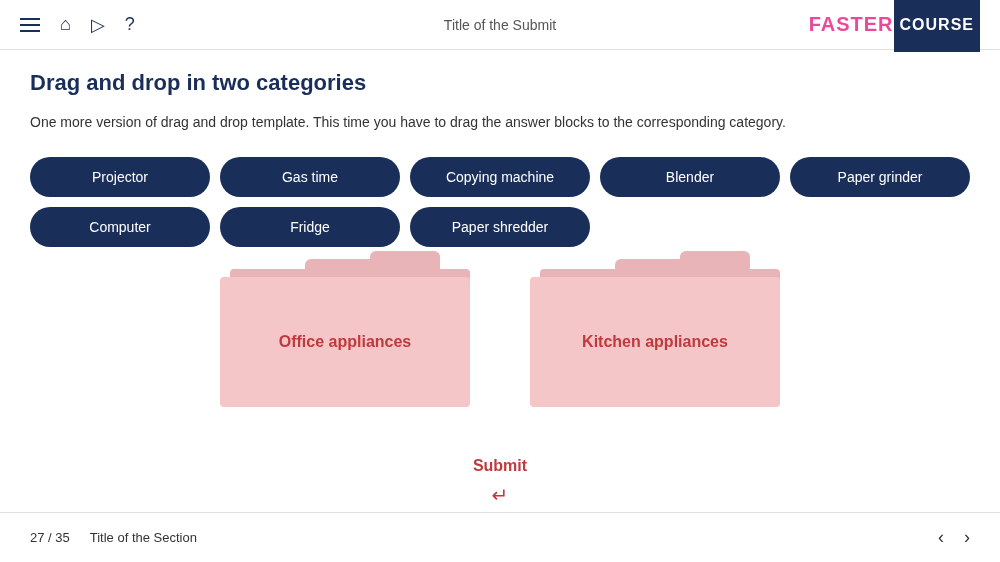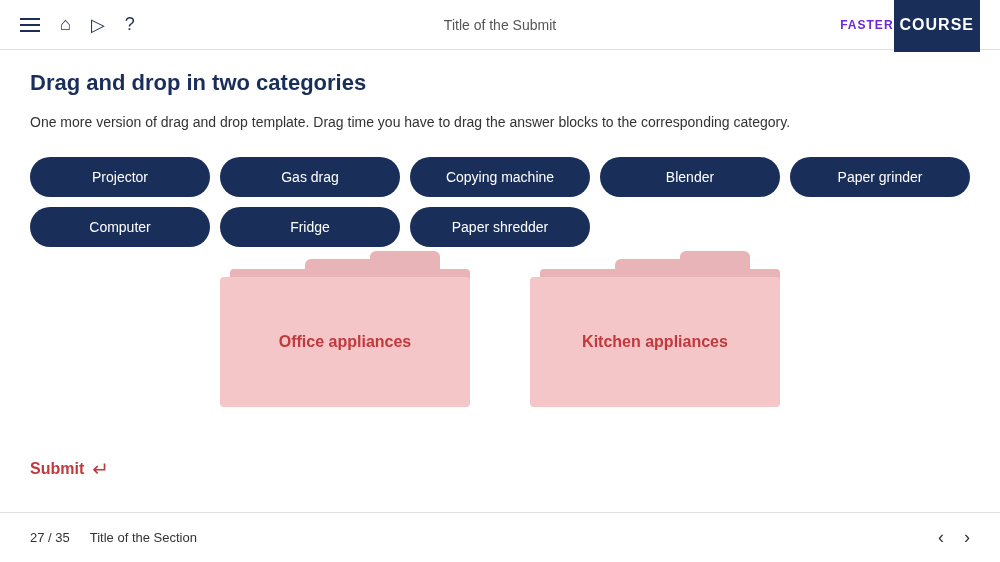--- a/index.html
+++ b/index.html
@@ -37,23 +37,23 @@
       transform: translateX(-50%);
       font-size: 14px;
       color: #555;
     }
     .brand {
       margin-left: auto;
       display: flex;
       align-items: center;
     }
     .brand-faster {
-      font-size: 12px;
-      font-weight: bold;
-      color: #6d28d9;
+      font-size: 20px;
+      font-weight: bold;
+      color: #ec4899;
       letter-spacing: 1px;
     }
     .brand-course {
       background: #1a2e5a;
       color: #fff;
       font-size: 16px;
       font-weight: bold;
       padding: 18px 6px;
       letter-spacing: 1px;
     }
@@ -159,20 +159,21 @@
       color: #c0393d;
       text-align: center;
     }
 
     
     .submit-area {
       display: flex;
       align-items: center;
       gap: 8px;
       padding: 10px 30px;
+      flex-direction: column;
     }
 
     .submit-btn {
       background: none;
       border: none;
       color: #c0393d;
       font-size: 16px;
       font-weight: bold;
       cursor: pointer;
       font-family: Arial, sans-serif;
@@ -252,25 +253,25 @@
   </div>
   <span class="header-title">Title of the Submit</span>
   <div class="brand">
     <span class="brand-faster">FASTER</span>
     <span class="brand-course">COURSE</span>
   </div>
 </div>
 
 <div class="main">
   <h2 class="page-heading">Drag and drop in two categories</h2>
-  <p class="description">One more version of drag and drop template. Drag time you have to drag the answer blocks to the corresponding category.</p>
+  <p class="description">One more version of drag and drop template. This time you have to drag the answer blocks to the corresponding category.</p>
 
   <div class="drag-items">
     <div class="drag-item">Projector</div>
-    <div class="drag-item">Gas drag</div>
+    <div class="drag-item">Gas time</div>
     <div class="drag-item">Copying machine</div>
     <div class="drag-item">Blender</div>
     <div class="drag-item">Paper grinder</div>
     <div class="drag-item">Computer</div>
     <div class="drag-item">Fridge</div>
     <div class="drag-item">Paper shredder</div>
   </div>
 
   <div class="drop-zones">
 

